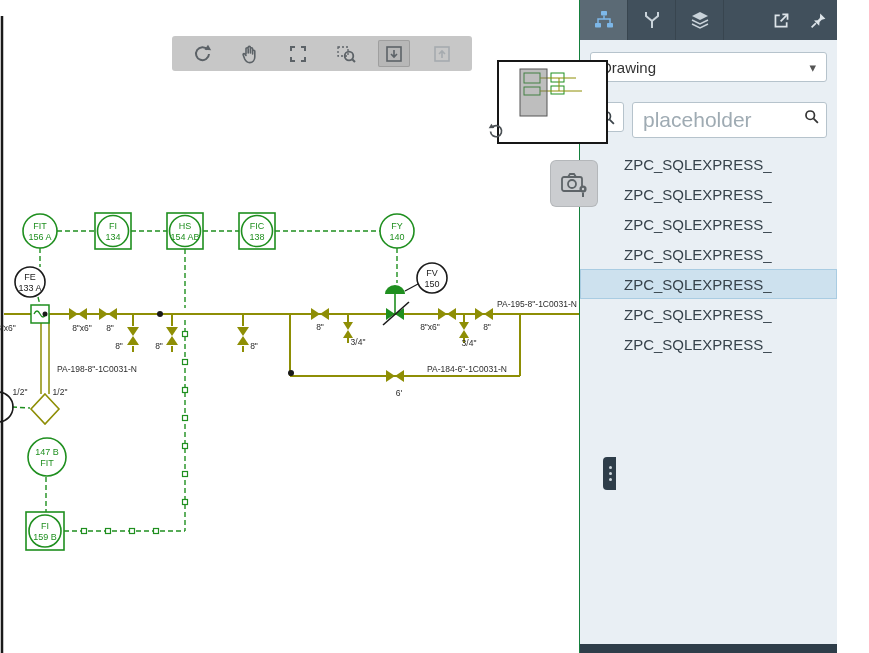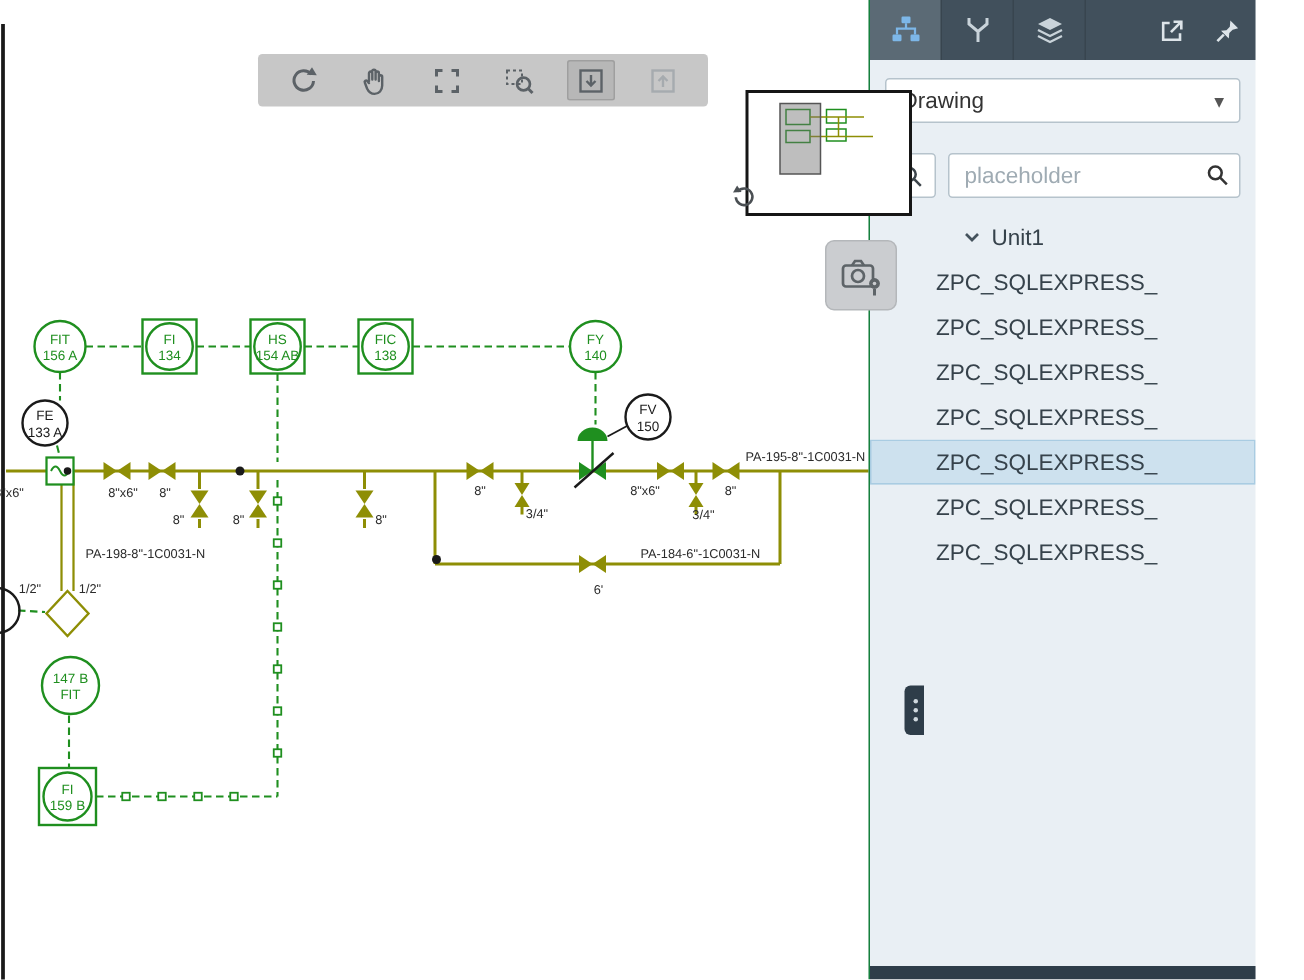--- a/index.html
+++ b/index.html
@@ -52,22 +52,22 @@
 
   .dropdown{margin:12px 10px 0;height:30px;background:#fff;border:1px solid #b6c3cc;border-radius:3px;
     display:flex;align-items:center;padding:0 10px;font-size:15px;color:#333;cursor:pointer;flex:none}
   .dropdown .caret{margin-left:auto;color:#555;font-size:13px}
 
   .search-row{margin:20px 10px 0;display:flex;gap:8px;flex:none}
   .search-btn{width:34px;height:30px;background:#fff;border:1px solid #b6c3cc;border-radius:3px;
     display:flex;align-items:center;justify-content:center;color:#3c444a;cursor:pointer;flex:none}
   .search-btn svg{width:17px;height:17px}
   .search-wrap{position:relative;flex:1}
-  .search-input{width:100%;height:30px;border:1px solid #b6c3cc;border-radius:3px;background:#fff;
-    padding:0 30px 0 10px;font-size:15px;color:#333;font-family:inherit;outline:none}
+  .search-input{width:100%;height:36px;border:1px solid #b6c3cc;border-radius:3px;background:#fff;
+    padding:0 30px 0 10px;font-size:21px;color:#333;font-family:inherit;outline:none}
   .search-input::placeholder{color:#9fabb3}
   .search-wrap .sicon{position:absolute;right:7px;top:6px;width:17px;height:17px;color:#333}
 
   .tree{margin-top:11px;font-size:15px;color:#36424b;overflow:hidden;flex:1}
   .trow{height:30px;display:flex;align-items:center;gap:7px;padding-left:14px;cursor:pointer;
     white-space:nowrap}
   .trow .chev{width:12px;height:12px;flex:none}
   .trow .chev polyline{stroke:#44525c;fill:none;stroke-width:1.8}
   .trow.lvl2{padding-left:42px}
   .trow.lvl3{padding-left:62px}
@@ -394,26 +394,20 @@
       <div class="search-wrap">
         <input class="search-input" type="text" placeholder="placeholder" style="">
         <svg class="sicon" viewBox="0 0 20 20" fill="none" stroke="currentColor" stroke-width="2">
           <circle cx="8.5" cy="8.5" r="5"></circle>
             <line x1="12.5" y1="12.5" x2="17.5" y2="17.5"></line>
         </svg>
       </div>
     </div>
 
     <div class="tree">
-      <div class="trow lvl3">
-        <svg class="chev" viewBox="0 0 12 12">
-            <polyline points="2,4 6,8 10,4"></polyline>
-          </svg>
-        <span>Unit1</span>
-      </div>
       <div class="trow item">
         <span>ZPC_SQLEXPRESS_</span>
       </div>
       <div class="trow item">
         <span>ZPC_SQLEXPRESS_</span>
       </div>
       <div class="trow item">
         <span>ZPC_SQLEXPRESS_</span>
       </div>
       <div class="trow item">

